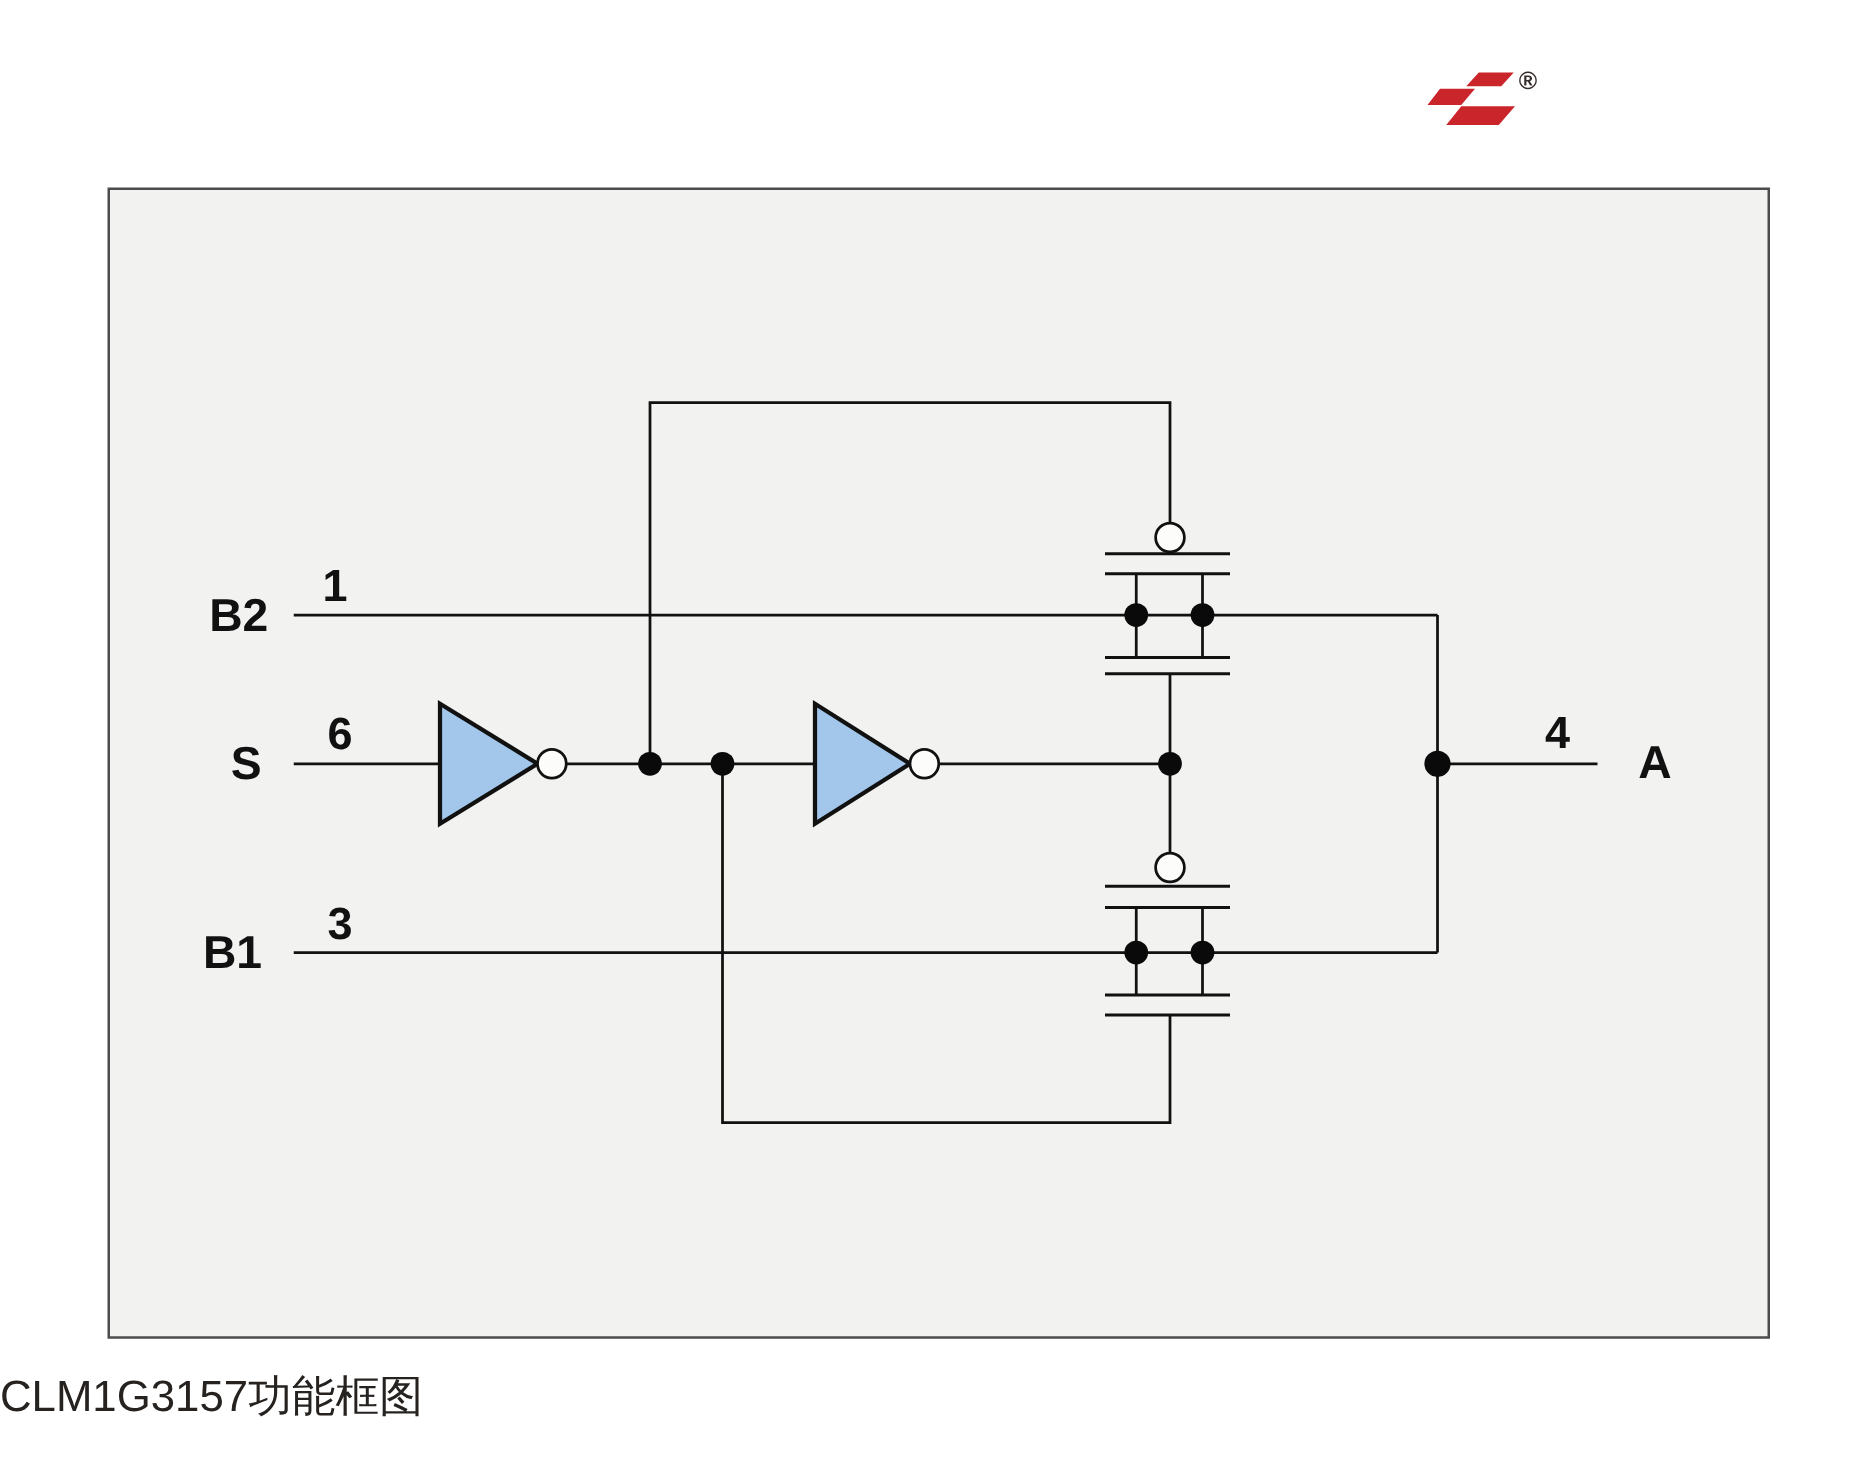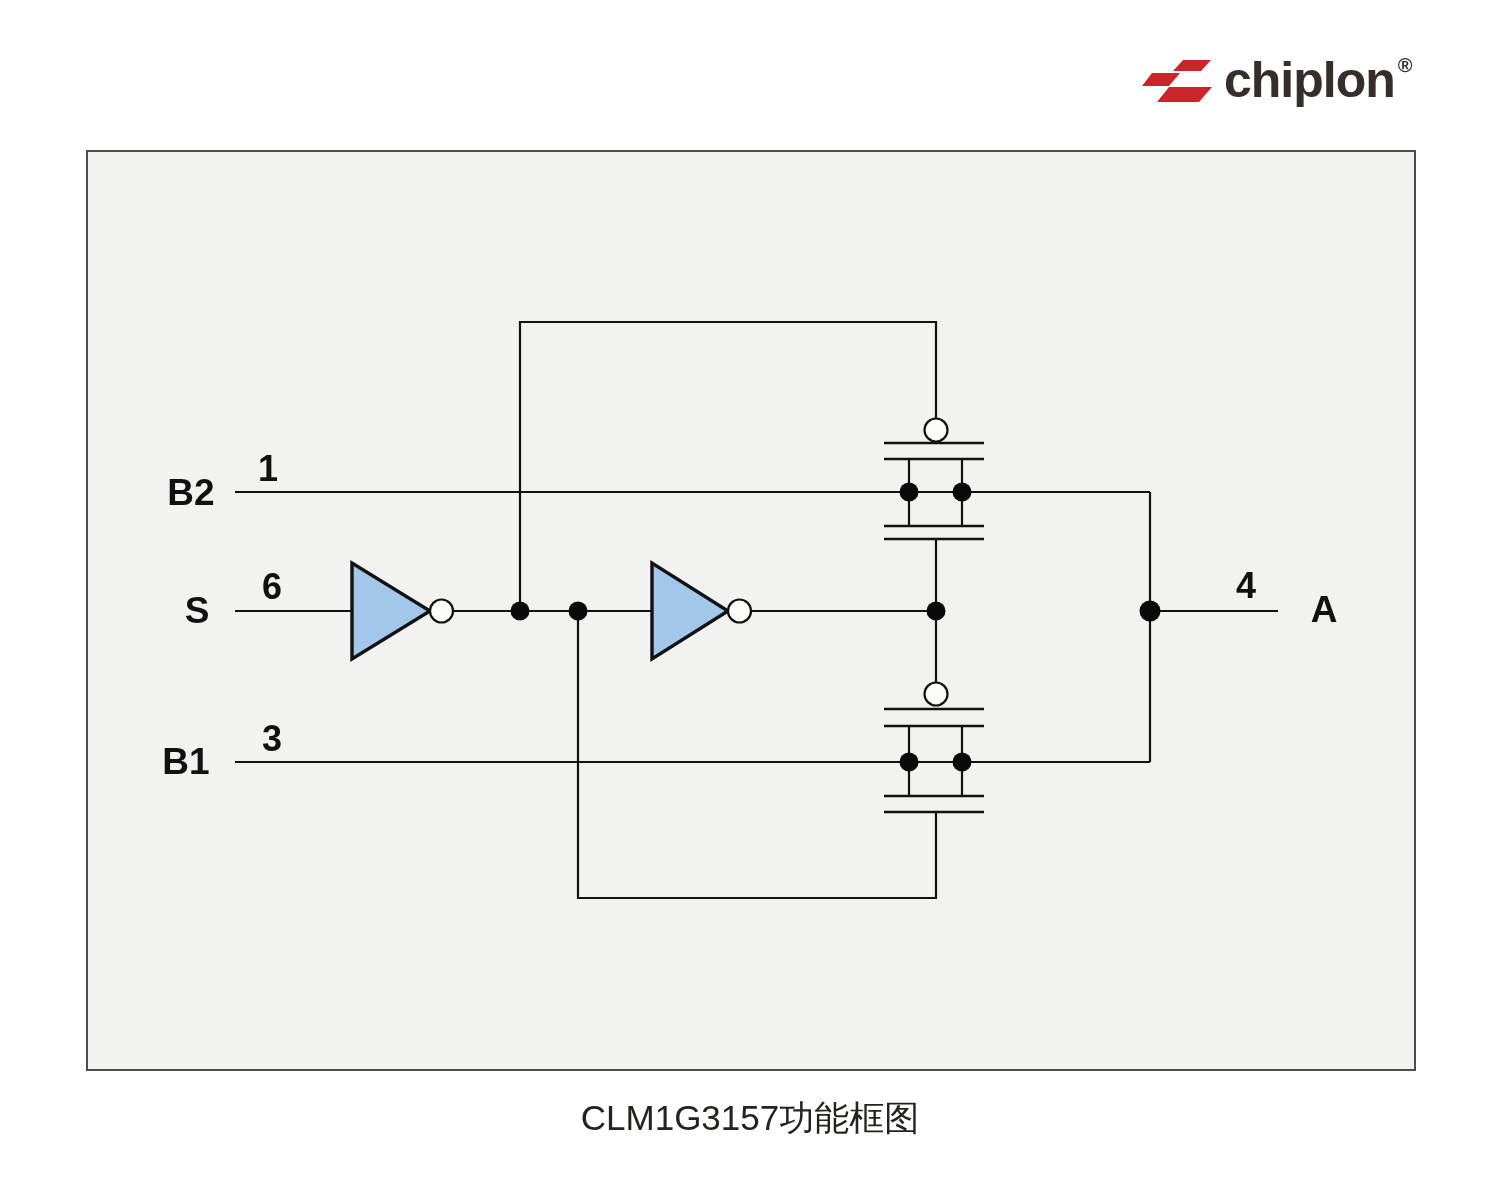--- a/index.html
+++ b/index.html
@@ -52,37 +52,35 @@
   .wire { stroke: #111111; stroke-width: 2.2; fill: none; }
   .gate-bar { stroke: #111111; stroke-width: 2.5; fill: none; }
   .bubble { fill: #fcfcfb; stroke: #111111; stroke-width: 2.2; }
   .junction { fill: #0a0a0a; stroke: none; }
   .inverter-body { fill: #a2c7ea; stroke: #111111; stroke-width: 3.4; stroke-linejoin: miter; }
   
   .caption {
     position: absolute;
     left: 0; top: 1098px;
     width: 1500px;
-    text-align: center;
     font-size: 35px;
     font-weight: 500;
     color: #262220;
     line-height: 40px;
   }
 </style>
 </head>
 <body>
 
 <div class="logo">
   <svg class="logo-icon" width="72" height="46" viewBox="0 0 72 46" aria-hidden="true">
     <polygon points="33,14 43,3 71,3 61,14" fill="#c9252b"></polygon>
     <polygon points="2,29 12,16 40,16 29,29" fill="#c9252b"></polygon>
     <polygon points="17,45 29,30 72,30 59,45" fill="#c9252b"></polygon>
   </svg>
-  <span class="brand-text">chiplon</span>
   <span class="reg-mark">®</span>
 </div>
 
 <svg class="diagram-svg" viewBox="0 0 1500 1187">
 
   <rect x="87" y="151" width="1328" height="919" fill="#f2f2f0" stroke="#4c4c4c" stroke-width="2"></rect>
 
   <line class="wire" x1="235" y1="492" x2="1150" y2="492"></line>
   <line class="wire" x1="235" y1="762" x2="1150" y2="762"></line>
   <line class="wire" x1="1150" y1="492" x2="1150" y2="762"></line>

